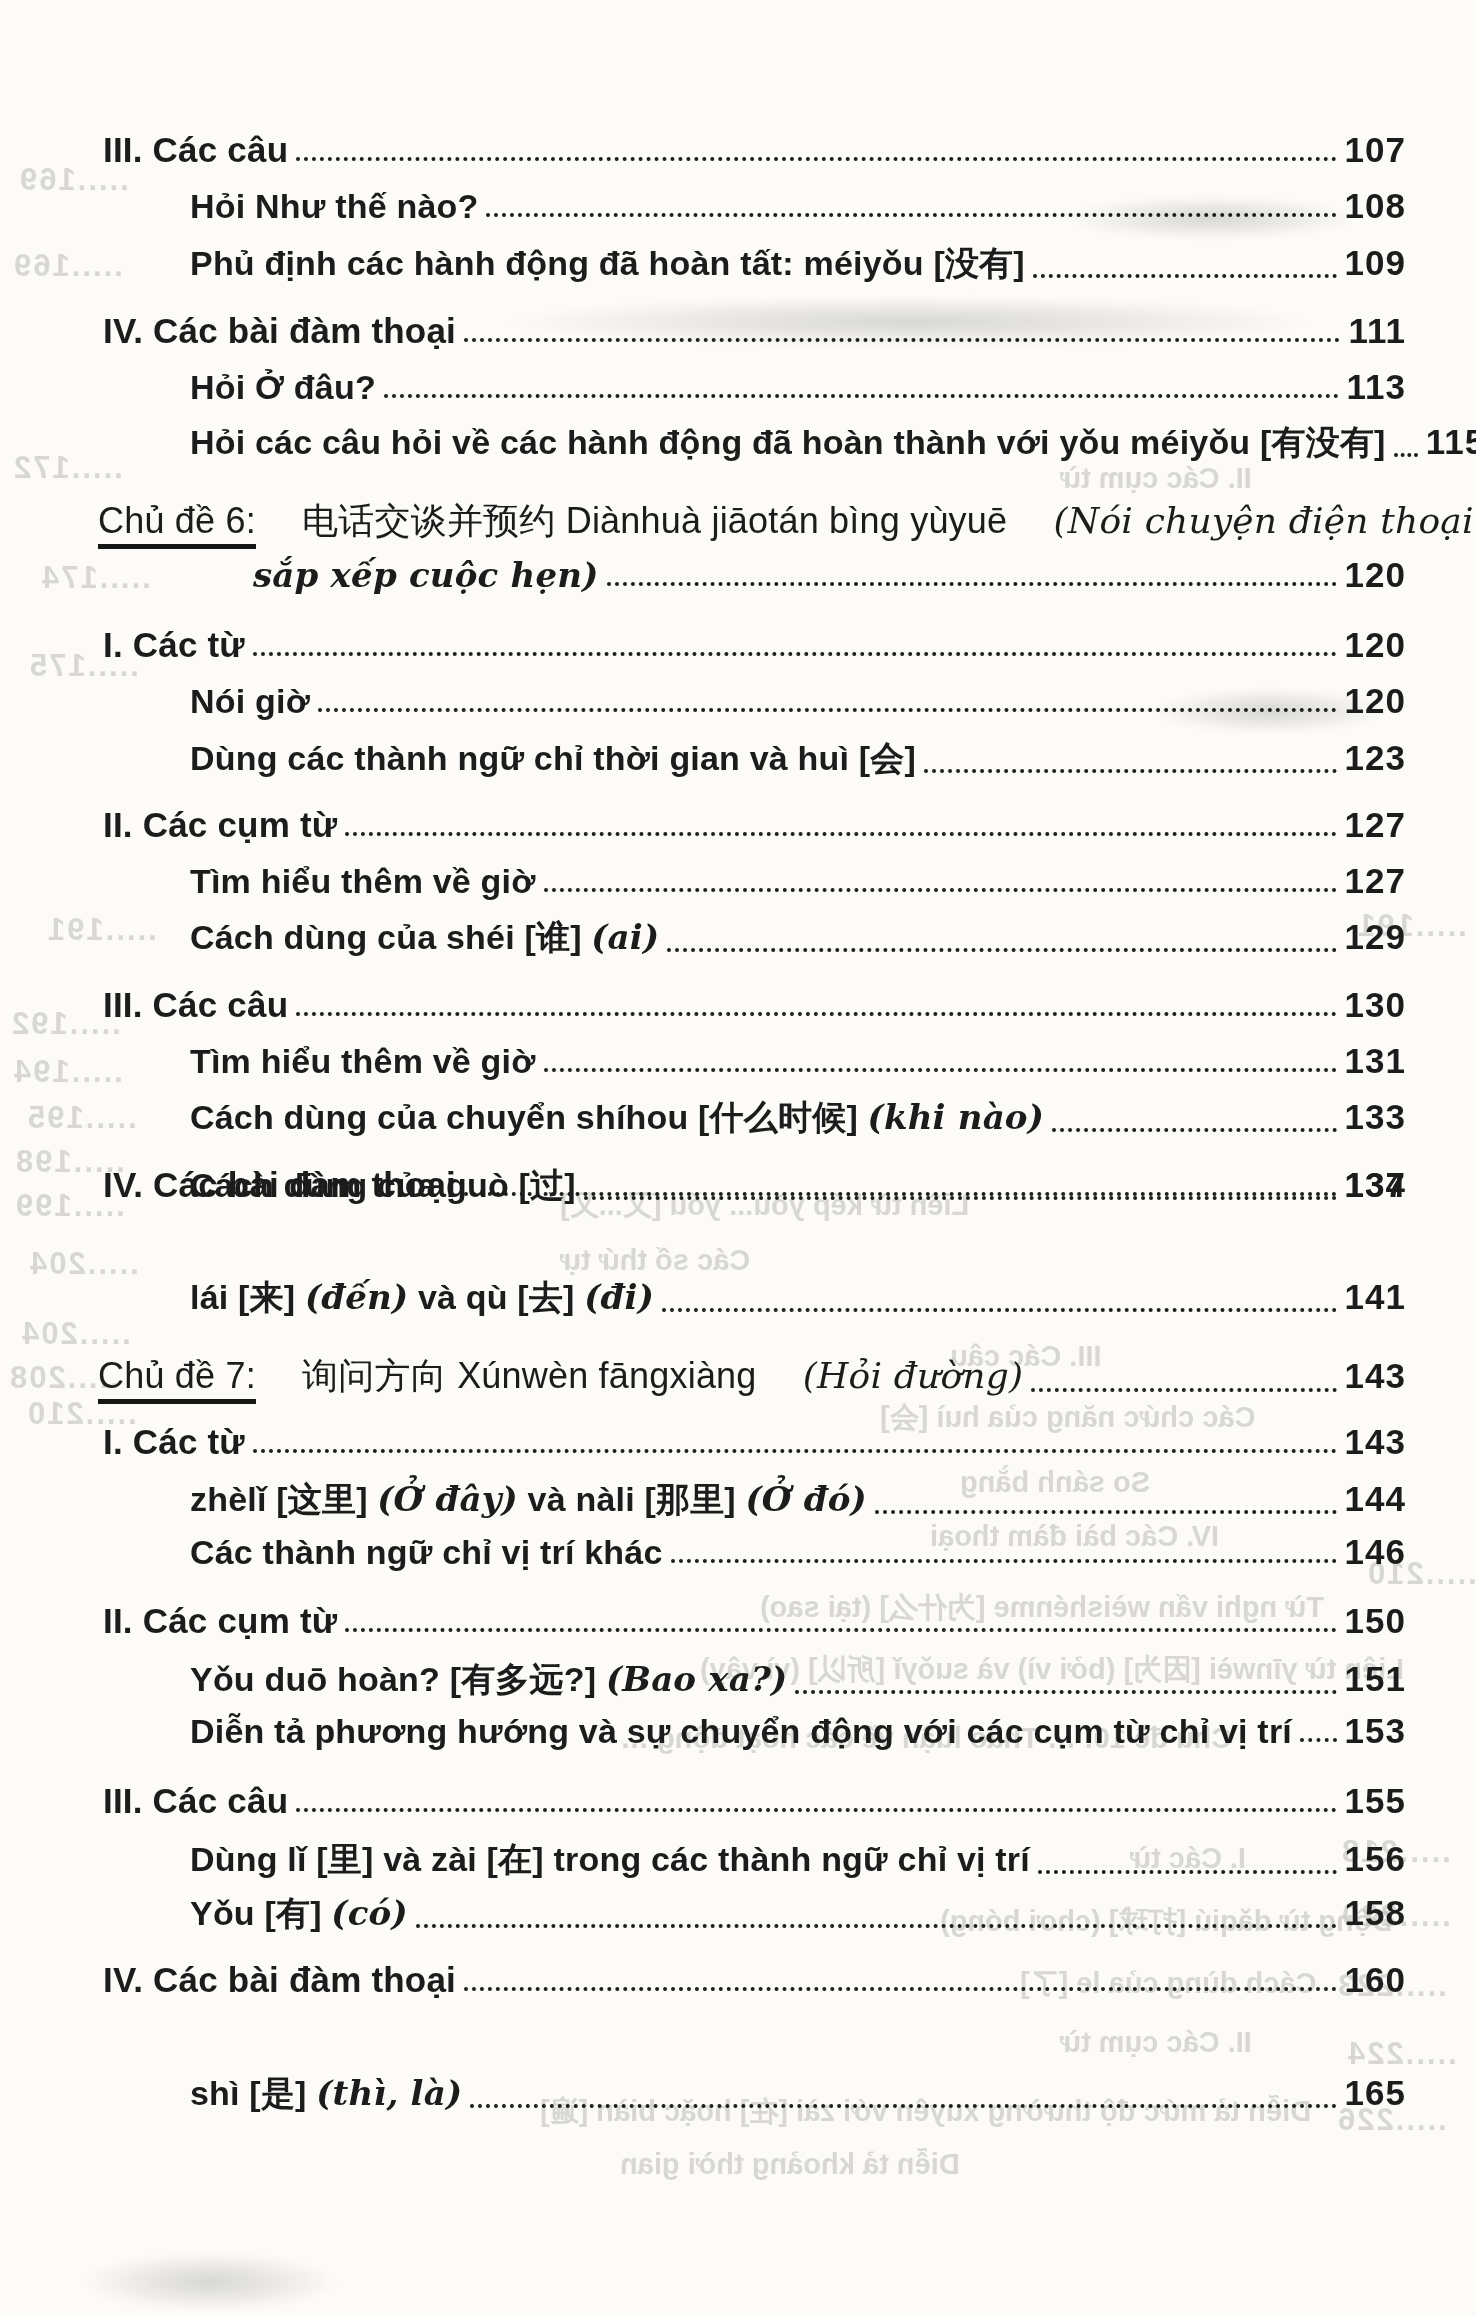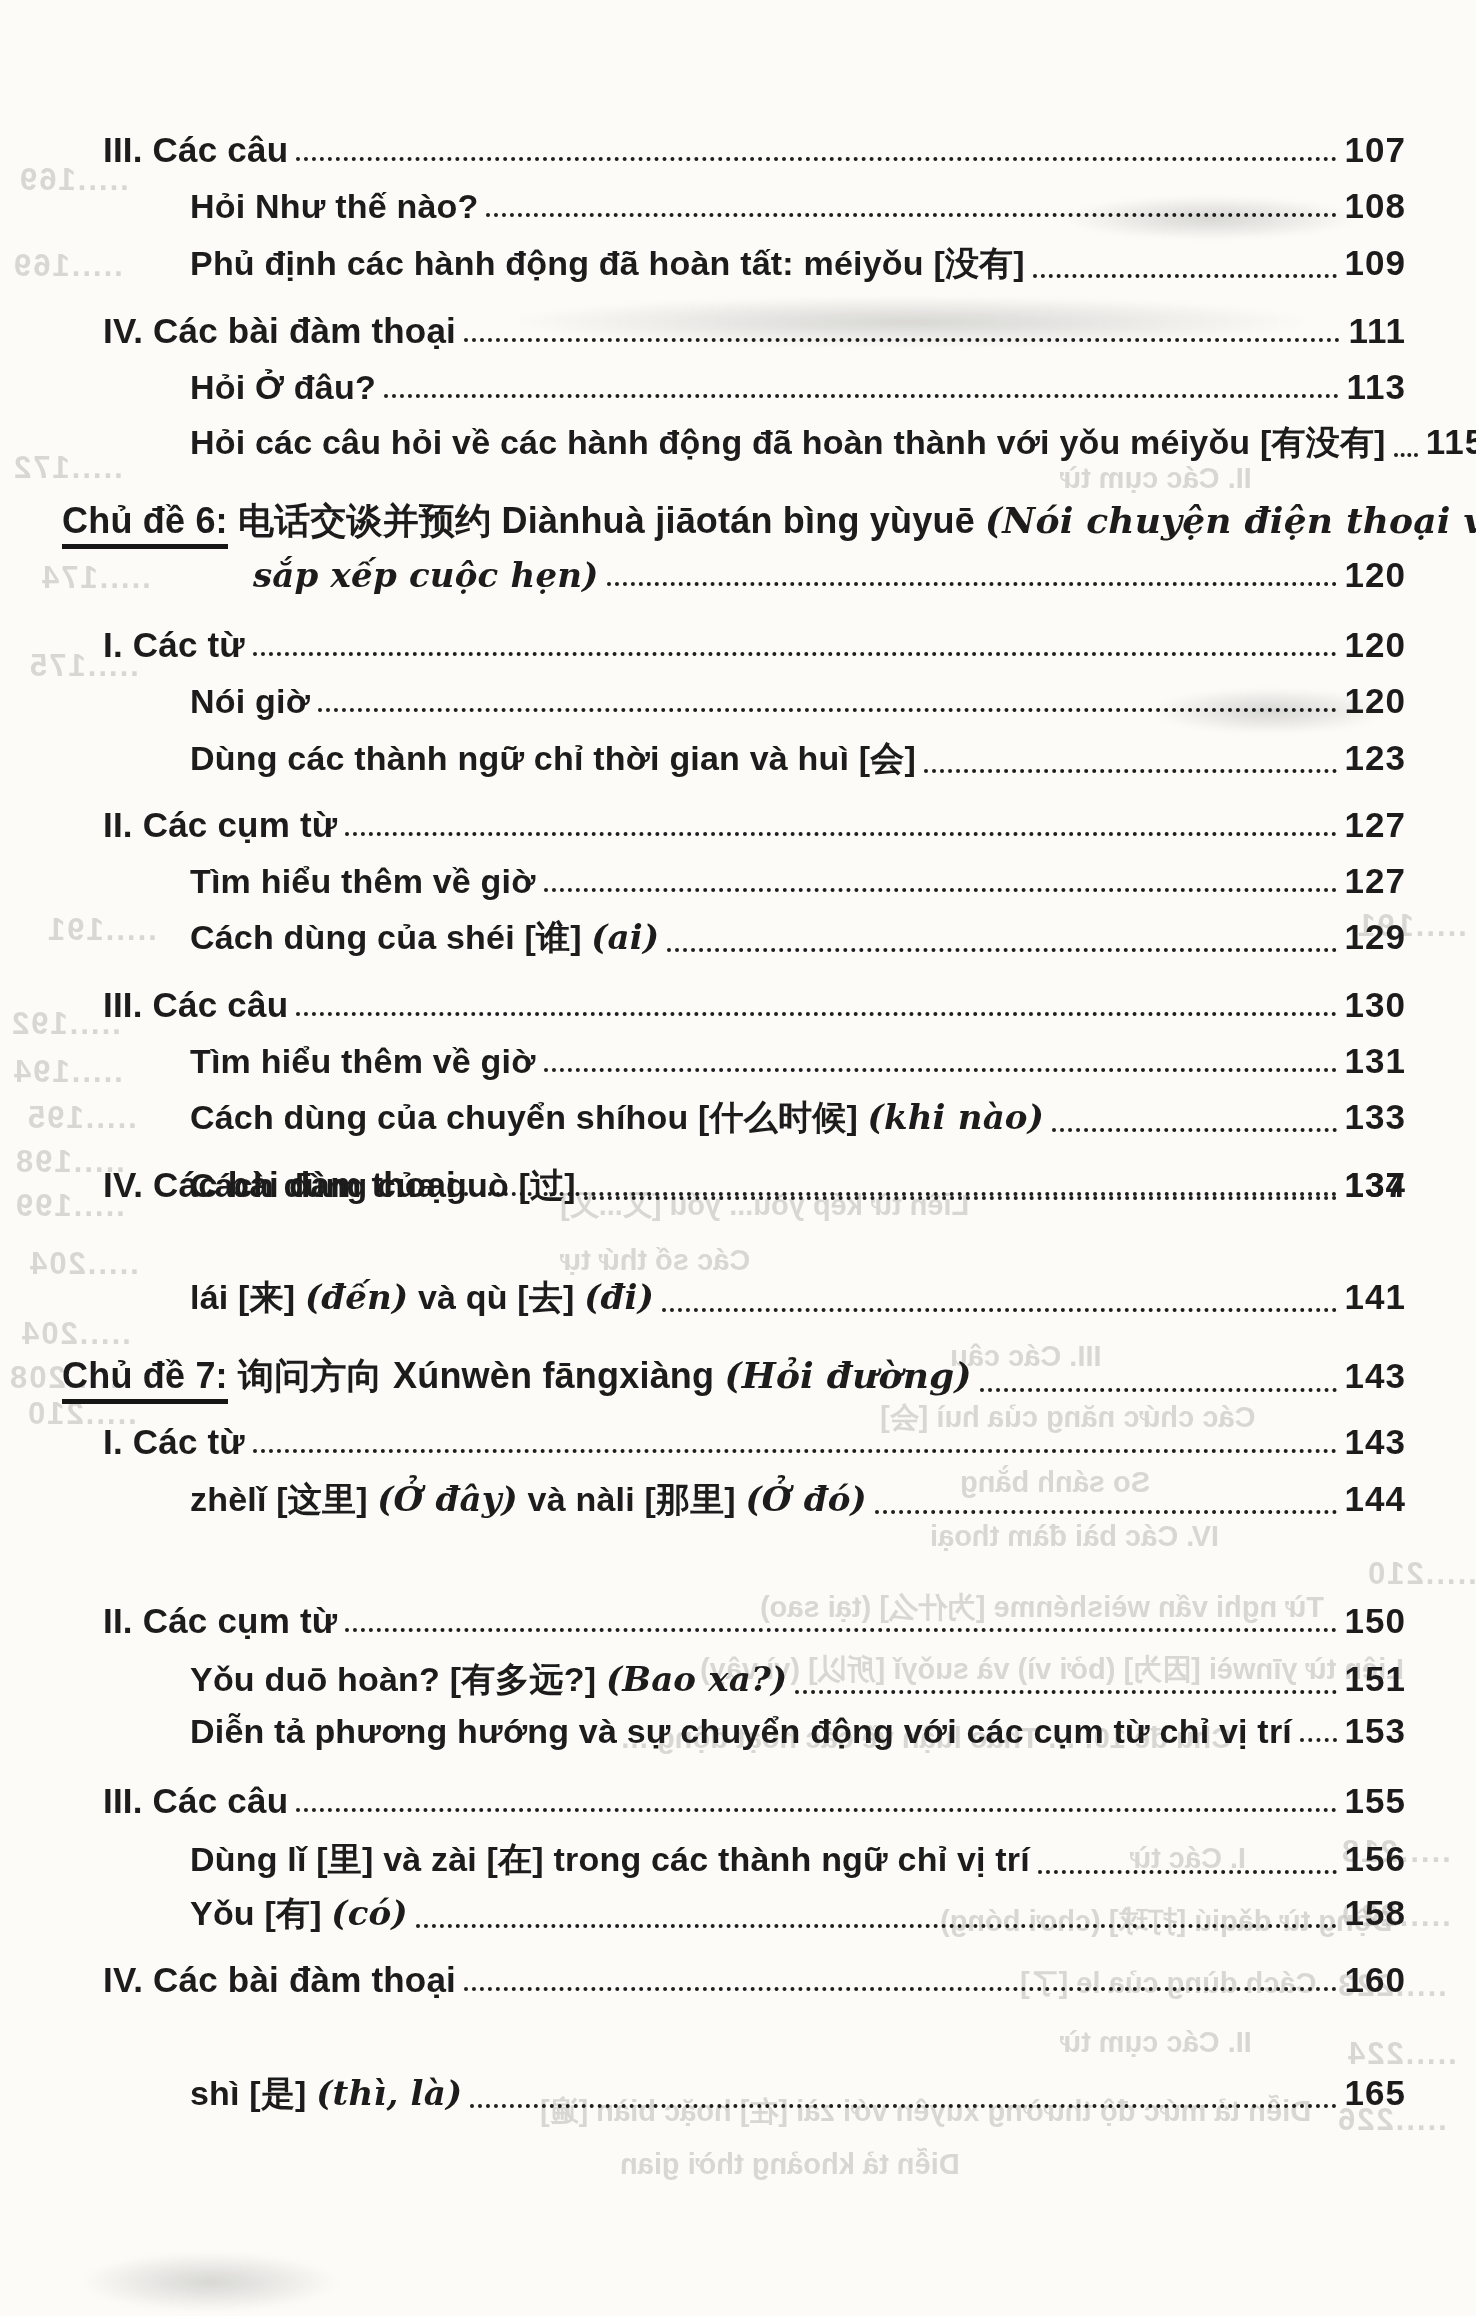--- a/index.html
+++ b/index.html
@@ -46,21 +46,21 @@
   .seg-chap{
     font-weight:800;
     border-bottom:5px solid #161616;
     padding-bottom:3px;
   }
   .seg-i{
     font-style:italic;
     font-family:"DejaVu Serif", serif;
     font-weight:600;
   }
-  .chap .seg{font-weight:700;}
+  .chap .seg{font-weight:400;margin-left:36px;}
   
   .bleed{
     position:absolute;
     color:#c3c2bf;
     opacity:.62;
     transform:scaleX(-1);
     filter:blur(.7px);
     font-size:29px;
     font-weight:600;
     white-space:nowrap;
@@ -239,20 +239,25 @@
   <div class="row lvl1" style="top:1422px">
     <span class="label"><span class="seg">I. Các từ </span></span>
     <span class="dots"></span>
     <span class="pagenum">143</span>
   </div>
   <div class="row lvl2" style="top:1477px">
     <span class="label"><span class="seg">zhèlǐ [这里] </span><span class="seg seg-i">(Ở đây)</span><span class="seg"> và nàli [那里] </span><span class="seg seg-i">(Ở đó) </span></span>
     <span class="dots"></span>
     <span class="pagenum">144</span>
   </div>
+  <div class="row lvl2" style="top:1532px">
+    <span class="label"><span class="seg">Các thành ngữ chỉ vị trí khác</span></span>
+    <span class="dots"></span>
+    <span class="pagenum">146</span>
+  </div>
   <div class="row lvl1" style="top:1601px">
     <span class="label"><span class="seg">II. Các cụm từ </span></span>
     <span class="dots"></span>
     <span class="pagenum">150</span>
   </div>
   <div class="row lvl2" style="top:1657px">
     <span class="label"><span class="seg">Yǒu duō hoàn? [有多远?] </span><span class="seg seg-i">(Bao xa?) </span></span>
     <span class="dots"></span>
     <span class="pagenum">151</span>
   </div>

